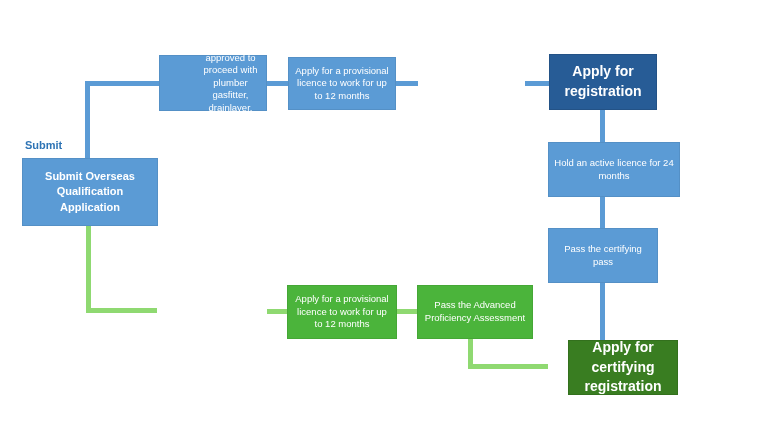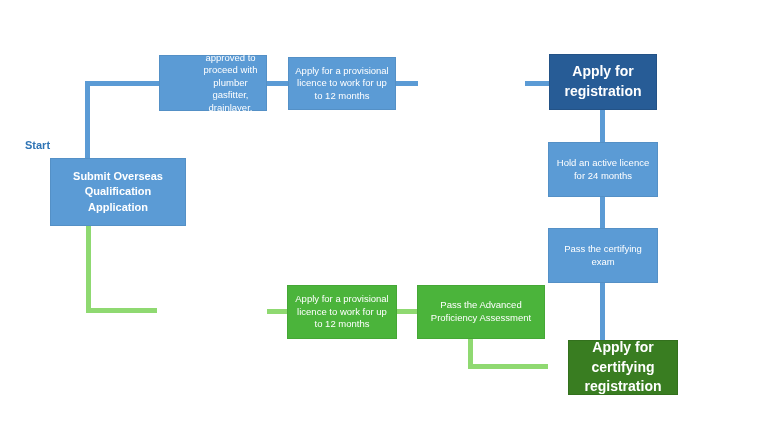--- a/index.html
+++ b/index.html
@@ -34,21 +34,21 @@
     line-height: 1.32;
     padding: 2px 5px;
     box-sizing: border-box;
     z-index: 2;
   }
   .node.light-blue { background: var(--light-blue, #5B9BD5); border: 1px solid rgba(0,0,0,0.07); }
   .node.dark-blue  { background: var(--dark-blue, #275C96);  border: 1px solid rgba(0,0,0,0.10); }
   .node.light-green{ background: var(--light-green, #4BB43B); border: 1px solid rgba(0,0,0,0.07); }
   .node.dark-green { background: var(--dark-green, #397D21); border: 1px solid rgba(0,0,0,0.10); }
   .node.bold { font-weight: bold; font-size: 14px; line-height: 1.4; }
-  .node.title { font-size: 11px; margin-left: 28px; }
+  .node.title { font-size: 11px; }
   .conn {
     position: absolute;
     z-index: 1;
   }
   .conn.blue  { background: var(--connector-blue, #5B9BD5); }
   .conn.green { background: var(--connector-green, #8FD971); }
 </style>
 </head>
 <body>
 
@@ -63,35 +63,35 @@
   <div class="conn blue" style="left:600px; top:197px; width:5px; height:31px;"></div>
   <div class="conn blue" style="left:600px; top:283px; width:5px; height:57px;"></div>
 
   <div class="conn green" style="left:86px; top:226px; width:5px; height:87px;"></div>
   <div class="conn green" style="left:86px; top:308px; width:71px; height:5px;"></div>
   <div class="conn green" style="left:267px; top:309px; width:20px; height:5px;"></div>
   <div class="conn green" style="left:397px; top:309px; width:20px; height:5px;"></div>
   <div class="conn green" style="left:468px; top:339px; width:5px; height:30px;"></div>
   <div class="conn green" style="left:468px; top:364px; width:80px; height:5px;"></div>
 
-  <div class="start-label">Start</div>
+  <div class="start-label">Submit</div>
 
   <div class="node light-blue bold title" style="left:22px; top:158px; width:136px; height:68px;">Submit Overseas Qualification Application</div>
 
   <div class="node light-blue" style="left:159px; top:55px; width:108px; height:56px;padding-left:40px;">Application approved to proceed with plumber gasfitter, drainlayer, registration</div>
 
   <div class="node light-blue" style="left:288px; top:57px; width:108px; height:53px;">Apply for a provisional licence to work for up to 12 months</div>
 
 
   <div class="node dark-blue bold" style="left:549px; top:54px; width:108px; height:56px;">Apply for registration</div>
 
-  <div class="node light-blue" style="left:548px; top:142px; width:110px; height:55px;">Hold an active licence for 24 months</div>
+  <div class="node light-blue" style="left:548px; top:142px; width:132px; height:55px;">Hold an active licence for 24 months</div>
 
-  <div class="node light-blue" style="left:548px; top:228px; width:110px; height:55px;">Pass the certifying exam</div>
+  <div class="node light-blue" style="left:548px; top:228px; width:110px; height:55px;">Pass the certifying pass</div>
 
 
   <div class="node light-green" style="left:287px; top:285px; width:110px; height:54px;">Apply for a provisional licence to work for up to 12 months</div>
 
-  <div class="node light-green" style="left:417px; top:285px; width:128px; height:54px;">Pass the Advanced Proficiency Assessment</div>
+  <div class="node light-green" style="left:417px; top:285px; width:116px; height:54px;">Pass the Advanced Proficiency Assessment</div>
 
   <div class="node dark-green bold" style="left:548px; top:340px; width:110px; height:55px;margin-left:20px;">Apply for certifying registration</div>
 
 </div>
 
 </body></html>

